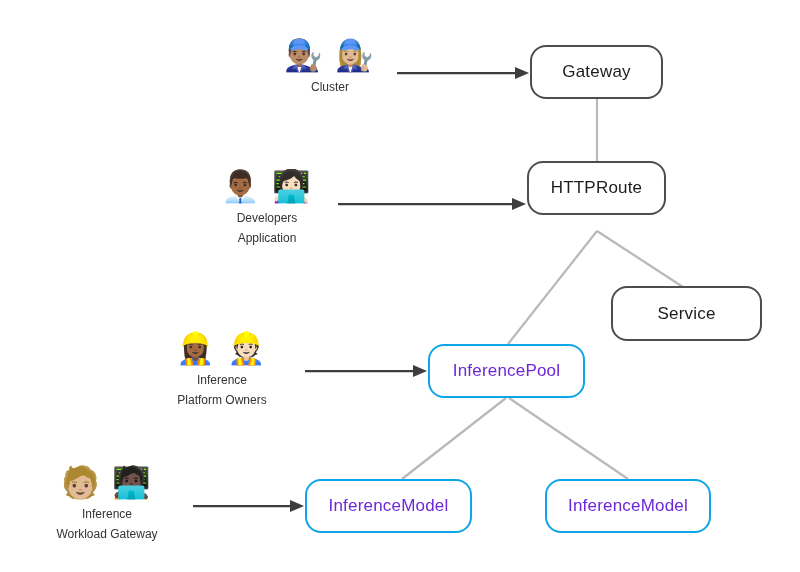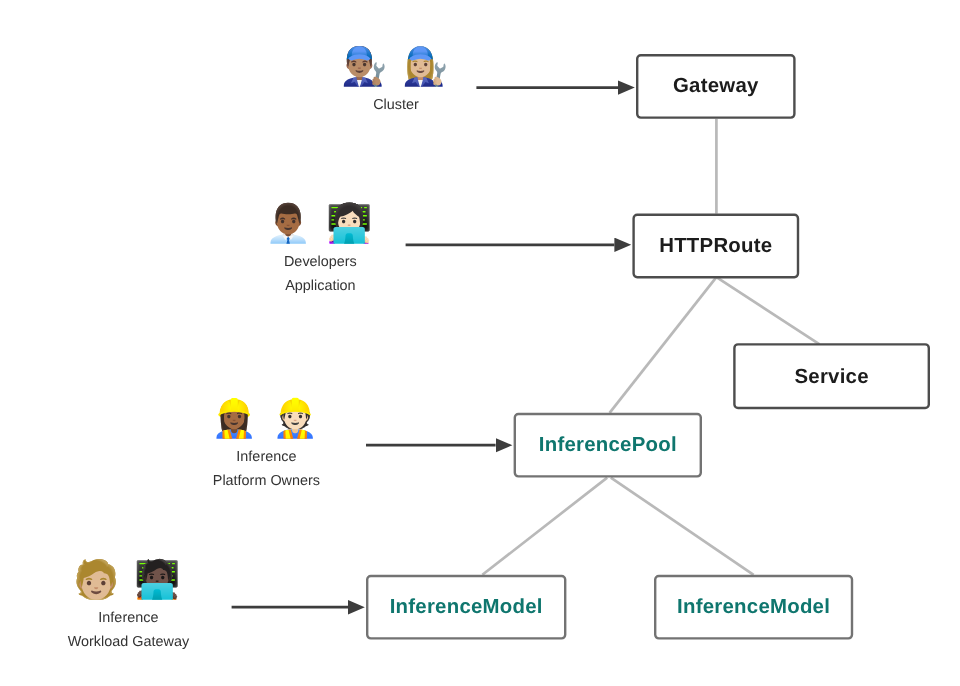--- a/index.html
+++ b/index.html
@@ -17,28 +17,28 @@
     width: 800px; height: 572px;
   }
   .conn { stroke: #b9b9b9; stroke-width: 2.25; }
   .arrow { stroke: #3d3d3d; stroke-width: 2.25; }
   .node {
     position: absolute;
     background: #ffffff;
     display: flex;
     align-items: center;
     justify-content: center;
-    border-radius: 4px;
-    font-weight: 700;
+    border-radius: 16px;
+    font-weight: 400;
     font-size: 17px;
     letter-spacing: 0.2px;
     box-sizing: border-box;
   }
   .node.gray { border: 2.5px solid #4d4d4d; color: #1c1c1c; }
-  .node.blue { border: 2px solid #737373; color: #0f766e; }
+  .node.blue { border: 2px solid #0ea5e9; color: #6d28d9; }
   .persona {
     position: absolute;
     text-align: center;
   }
   .persona .emoji {
     font-size: 31px;
     line-height: 38px;
     letter-spacing: 2px;
     white-space: nowrap;
   }
@@ -70,25 +70,25 @@
     <line class="arrow" marker-end="url(#arrowhead)" x1="397" y1="73" x2="515" y2="73"></line>
     <line class="arrow" marker-end="url(#arrowhead)" x1="338" y1="204" x2="512" y2="204"></line>
     <line class="arrow" marker-end="url(#arrowhead)" x1="305" y1="371" x2="413" y2="371"></line>
     <line class="arrow" marker-end="url(#arrowhead)" x1="193" y1="506" x2="290" y2="506"></line>
   </svg>
 
   <div class="node gray" style="left:530px; top:45px; width:133px; height:54px;">
     <span>Gateway</span>
   </div>
 
-  <div class="node gray" style="left:527px; top:178px; width:139px; height:54px;">
+  <div class="node gray" style="left:527px; top:161px; width:139px; height:54px;">
     <span>HTTPRoute</span>
   </div>
 
-  <div class="node gray" style="left:611px; top:286px; width:164px; height:55px;justify-content:center;">
+  <div class="node gray" style="left:611px; top:286px; width:151px; height:55px;justify-content:center;">
     <span>Service</span>
   </div>
 
   <div class="node blue" style="left:428px; top:344px; width:157px; height:54px;">
     <span>InferencePool</span>
   </div>
 
   <div class="node blue" style="left:305px; top:479px; width:167px; height:54px;">
     <span>InferenceModel</span>
   </div>

